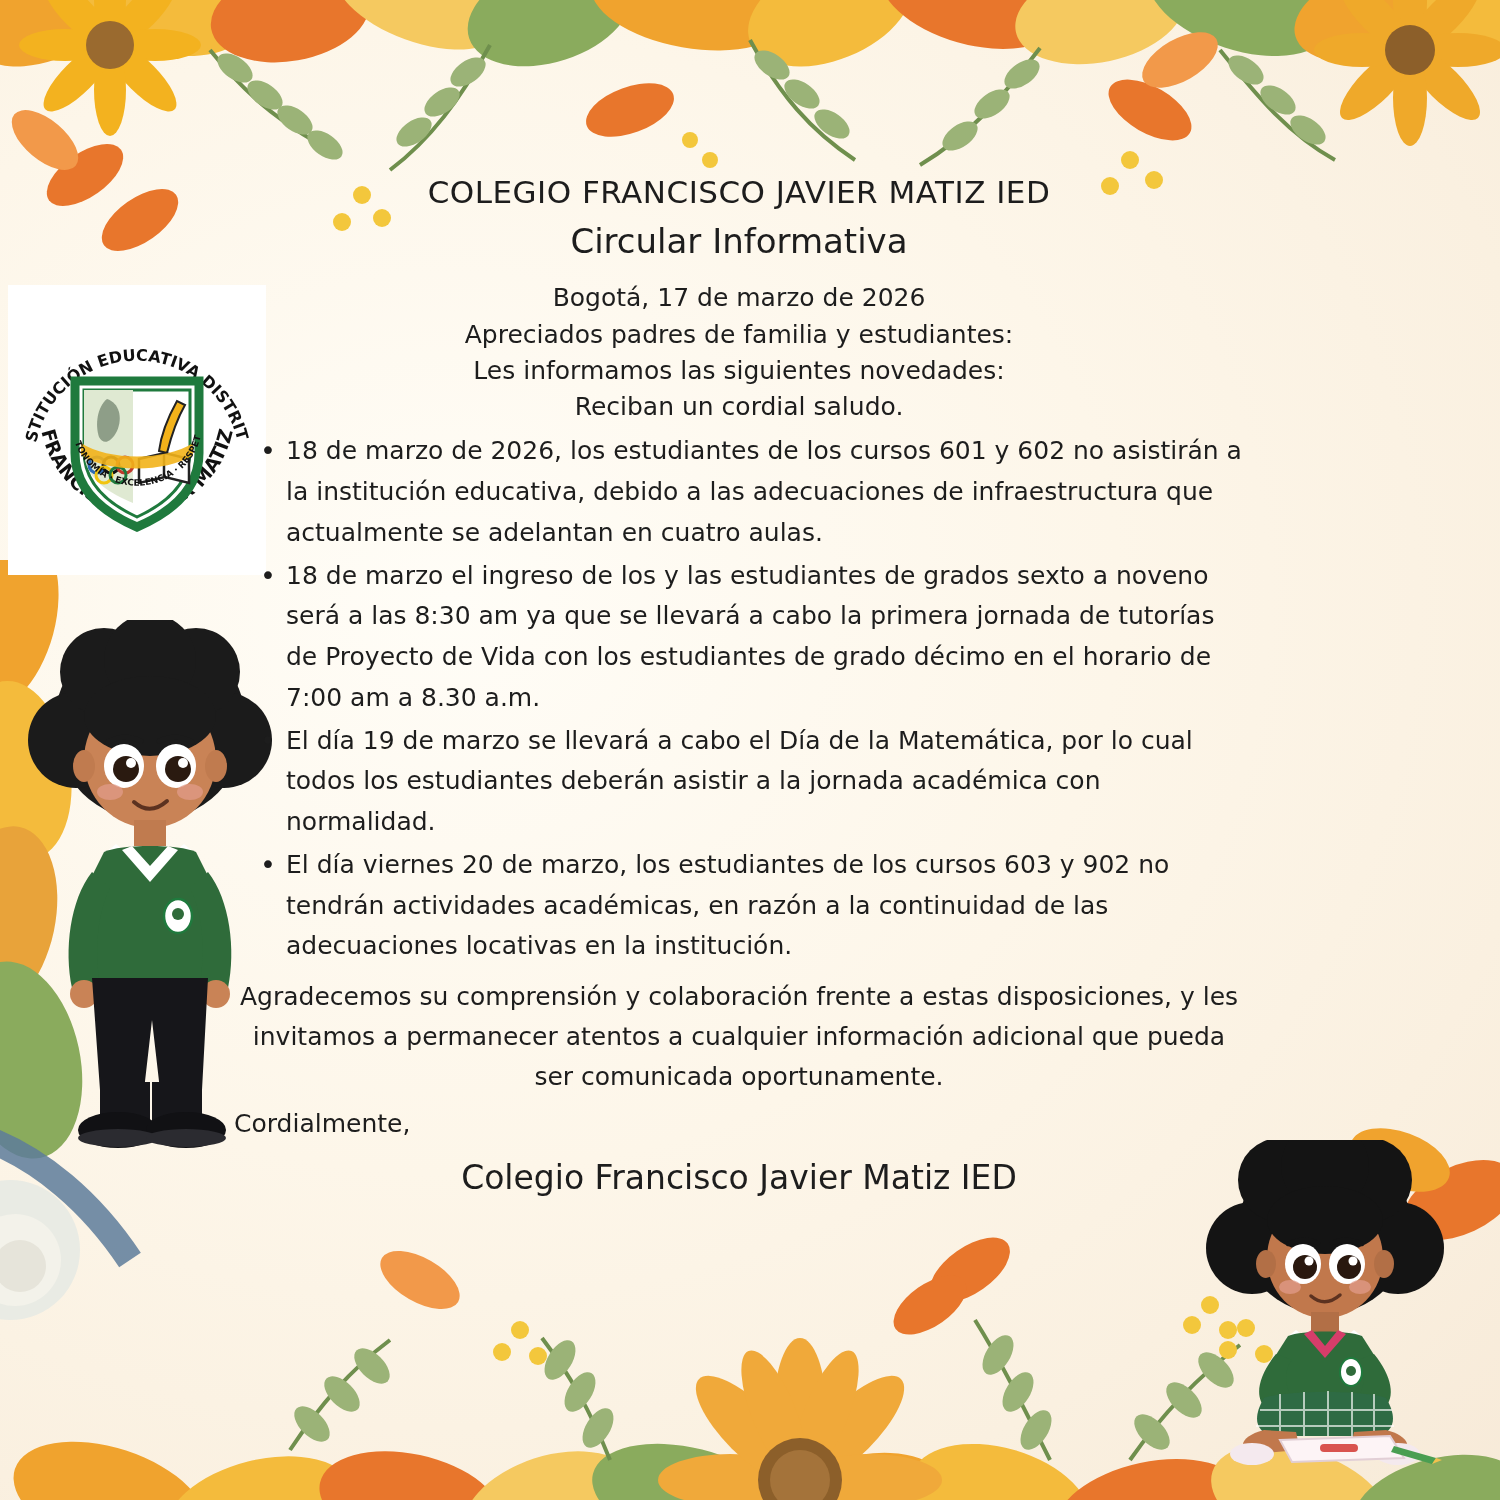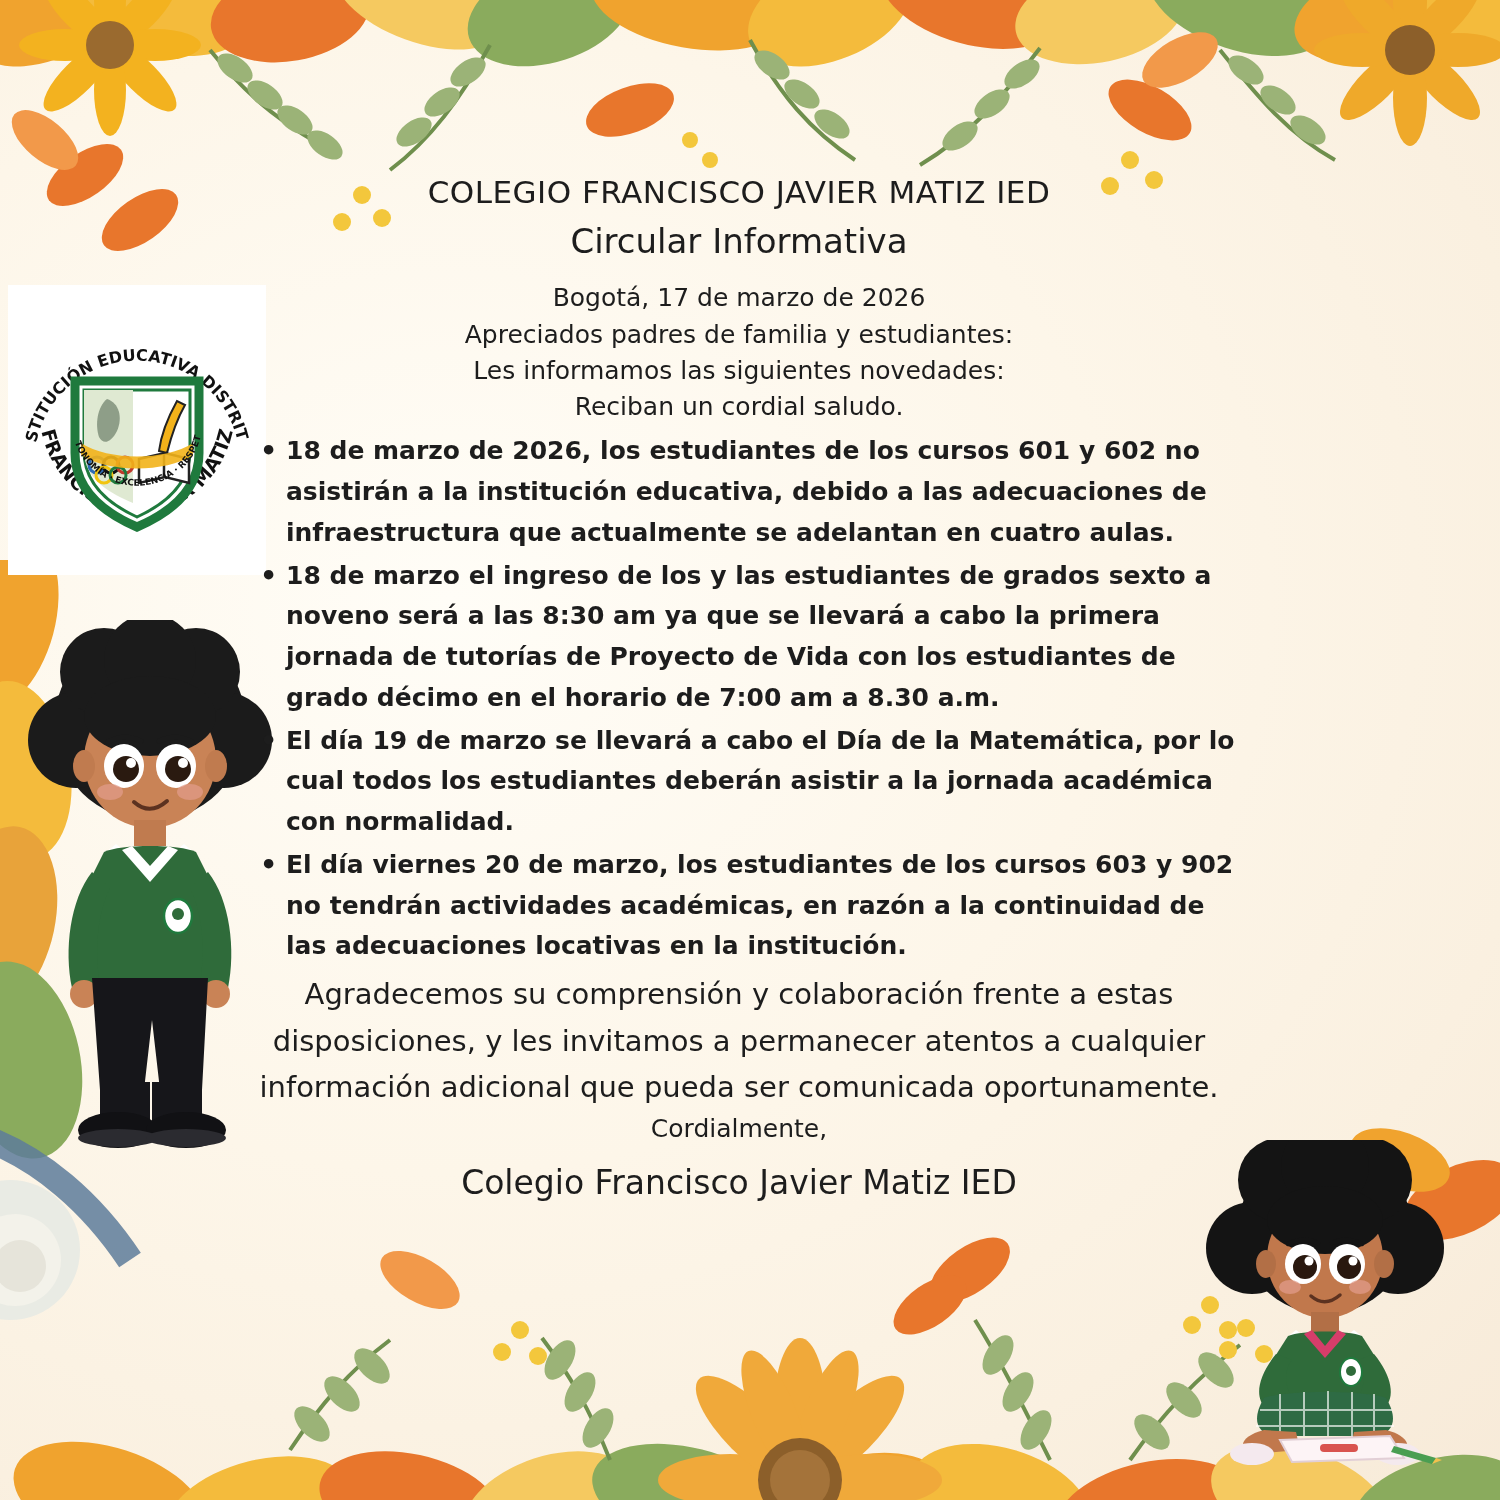--- a/index.html
+++ b/index.html
@@ -107,40 +107,40 @@
     margin: 6px 0 0 0;
     padding: 0;
   }
   ul.notices li {
     position: relative;
     font-size: 25px;
     line-height: 1.63;
     padding-left: 52px;
     margin-bottom: 2px;
     text-align: left;
-    font-weight: bold;
   }
   ul.notices li::before {
     content: "•";
     position: absolute;
     left: 26px;
     top: -2px;
     font-size: 27px;
     line-height: 1.63;
   }
   .closing {
-    font-size: 29px;
+    font-size: 25px;
     line-height: 1.6;
     text-align: center;
-    margin-top: 4px;
+    margin-top: 10px;
   }
   .sign-line {
     font-size: 25px;
     line-height: 1.55;
-    text-align: center;
+    text-align: left;
+    margin-top: 8px;
   }
   .sign-school {
     font-size: 33px;
     text-align: center;
     margin-top: 14px;
     line-height: 1.2;
   }
 </style>
 </head>
 <body>

